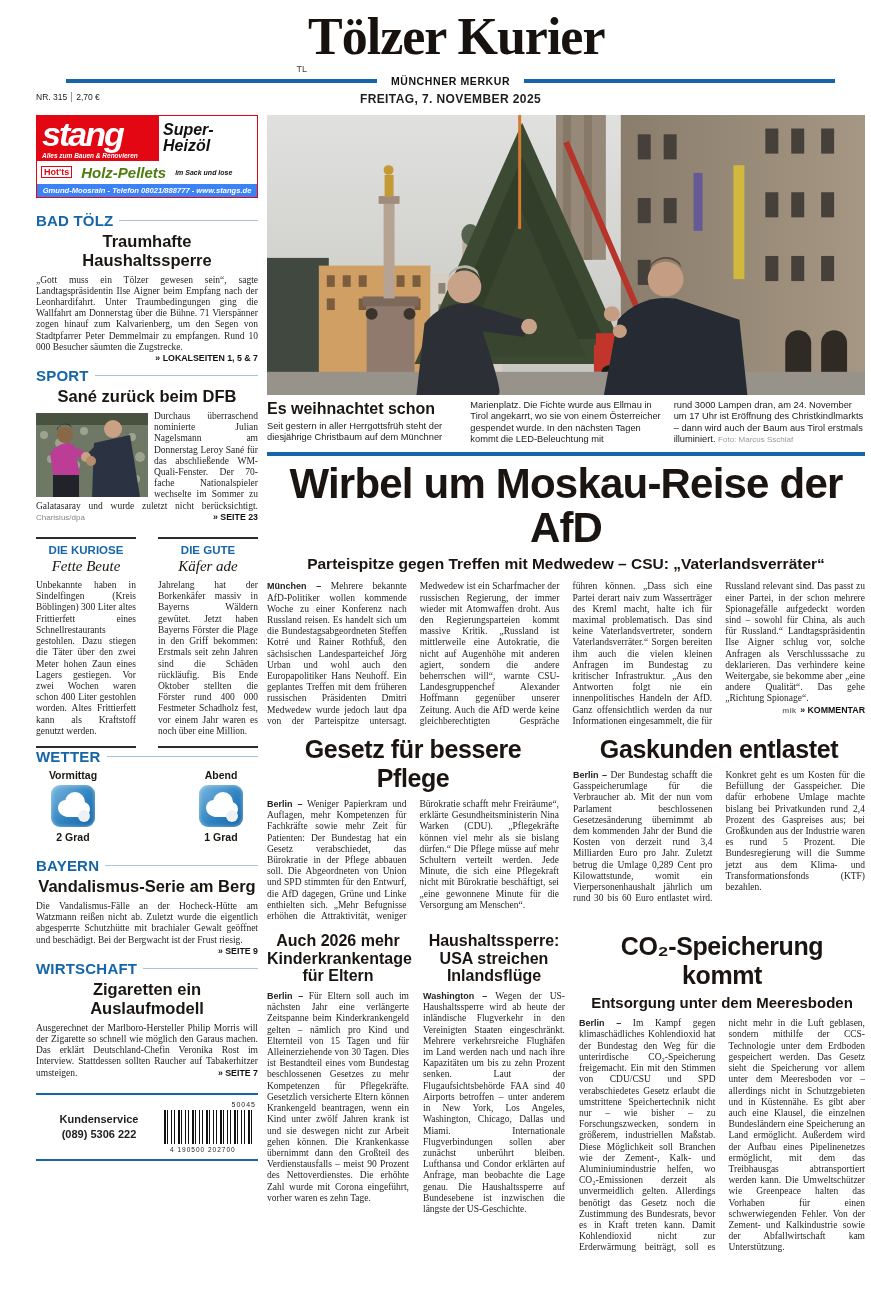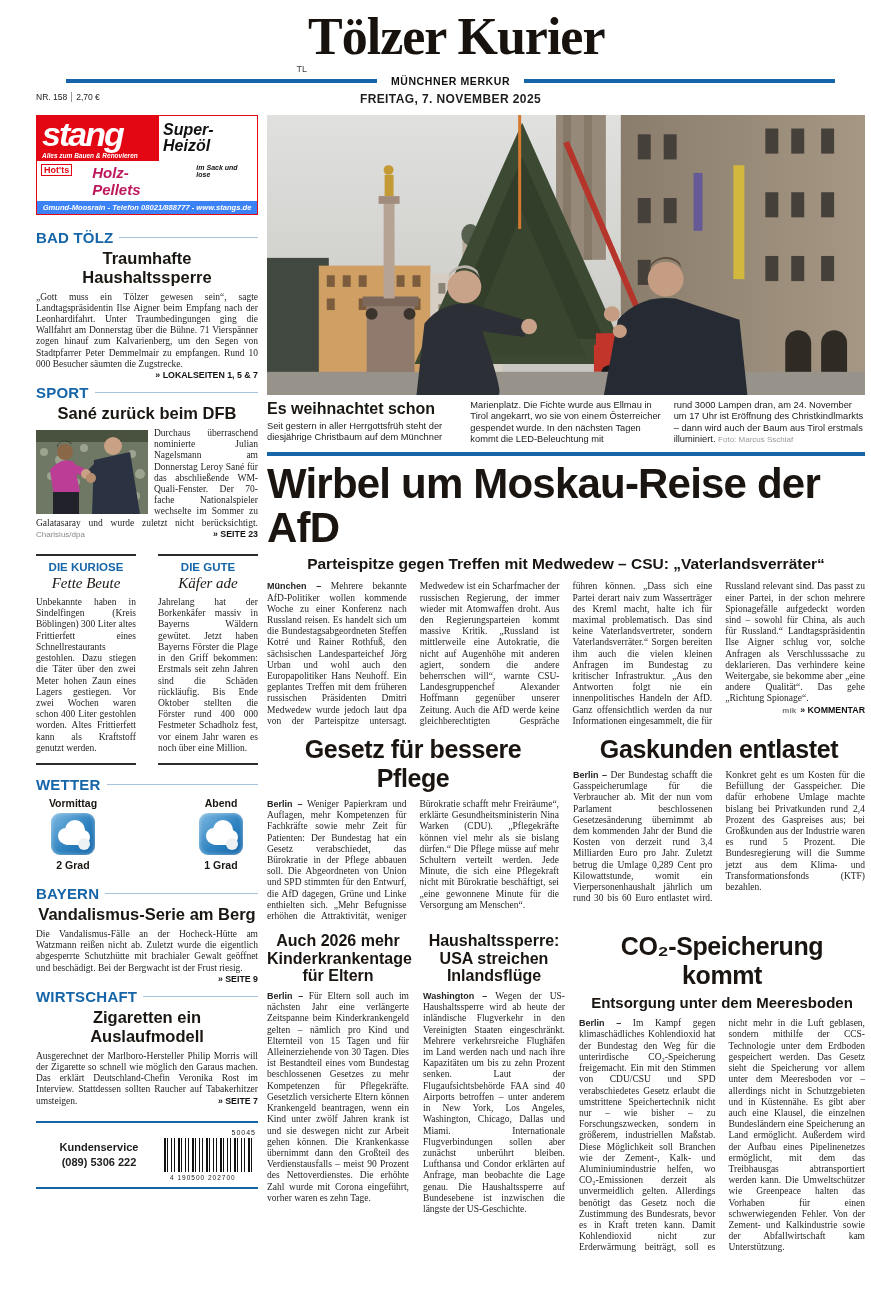--- a/index.html
+++ b/index.html
@@ -35,32 +35,32 @@
 .sb-head{font-family:"Liberation Sans",sans-serif;font-weight:bold;font-size:16.5px;text-align:center;color:#1a1611;margin:2px 0 5px}
 .sb-sec{margin-bottom:14px}
 
 
 .ad{border:1px solid #e30613;margin-bottom:14px;background:#fff}
 .ad-top{display:flex}
 .ad-logo{background:#e30613;color:#fff;width:122px;padding:3px 5px 2px;display:flex;flex-direction:column;justify-content:flex-end}
 .ad-logo-text{font-family:"Liberation Sans",sans-serif;font-weight:bold;font-style:italic;font-size:34px;line-height:.9;letter-spacing:-2px}
 .ad-tag{font-family:"Liberation Sans",sans-serif;font-weight:bold;font-style:italic;font-size:6.5px;margin-top:2px}
 .ad-p1{flex:1;font-family:"Liberation Sans",sans-serif;font-weight:bold;font-style:italic;font-size:16px;line-height:1;padding:6px 4px;color:#111}
-.ad-mid{display:flex;align-items:flex-start;gap:20px;padding:3px 4px}
+.ad-mid{display:flex;align-items:center;gap:9px;padding:3px 4px}
 .ad-hot{border:1.5px solid #e30613;color:#e30613;font-family:"Liberation Sans",sans-serif;font-weight:bold;font-size:9px;padding:0 2px}
-.ad-p2{font-family:"Liberation Sans",sans-serif;font-weight:bold;font-style:italic;font-size:15px;color:#be185d}
+.ad-p2{font-family:"Liberation Sans",sans-serif;font-weight:bold;font-style:italic;font-size:15px;color:#4d7c0f}
 .ad-p2note{font-family:"Liberation Sans",sans-serif;font-weight:bold;font-style:italic;font-size:7px;color:#111}
 .ad-footer{background:#3b82f6;color:#fff;font-family:"Liberation Sans",sans-serif;font-weight:bold;font-style:italic;font-size:7.6px;padding:2px 3px;text-align:center}
 
 
 .sport-photo{float:left;width:112px;height:84px;margin:2px 6px 1px 0;display:block}
 .sport-photo svg{display:block;width:100%;height:100%}
 
 
-.duo{display:flex;gap:22px;margin-bottom:11px}
+.duo{display:flex;gap:22px;margin-bottom:0}
 .duo-col{flex:1;border-top:2px solid #2b2b2b;border-bottom:2px solid #2b2b2b;padding:5px 0 9px}
 .duo-label{font-family:"Liberation Sans",sans-serif;font-weight:bold;font-size:11.5px;color:#1565a8;text-align:center}
 .duo-title{font-style:italic;font-size:15px;text-align:center;margin:2px 0 5px;color:#1a1611}
 
 
 .wx-row{display:flex;justify-content:space-between;padding:0 6px;margin-top:4px}
 .wx-item{width:62px;text-align:center}
 .wx-label,.wx-temp{font-family:"Liberation Sans",sans-serif;font-weight:bold;font-size:10.5px;color:#1a1611}
 .wicon{width:44px;height:42px;margin:4px auto;border-radius:9px;background:linear-gradient(135deg,#7db9e2 0%,#2f83c0 55%,#1565a8 100%);box-shadow:inset 0 0 4px rgba(255,255,255,.5)}
 .wicon svg{display:block;width:100%;height:100%}
@@ -75,21 +75,21 @@
 
 
 .photo-wrap{width:100%;height:280px;background:#cfcfcb}
 .photo-wrap svg{display:block;width:100%;height:100%}
 .caption{display:flex;gap:12px;margin-top:5px}
 .cap-col{flex:1;min-width:0}
 .cap-title{font-family:"Liberation Sans",sans-serif;font-weight:bold;font-size:16px;color:#1a1611;margin-bottom:3px}
 .cap-text{font-family:"Liberation Sans",sans-serif;font-size:9.3px;line-height:11.3px;color:#222}
 .cap-credit{font-family:"Liberation Sans",sans-serif;font-size:8px;color:#999}
 .blue-rule{height:4px;background:#1565a8;margin:7px 0 6px}
-.lead-head{font-family:"Liberation Sans",sans-serif;font-weight:bold;font-size:42px;letter-spacing:-.8px;text-align:left;color:#1a1511;line-height:1.05}
+.lead-head{font-family:"Liberation Sans",sans-serif;font-weight:bold;font-size:42px;letter-spacing:-.8px;text-align:center;color:#1a1511;line-height:1.05}
 .lead-sub{font-family:"Liberation Sans",sans-serif;font-weight:bold;font-size:15.5px;text-align:center;color:#1a1511;margin:5px 0 8px}
 .cols4{column-count:4;column-gap:13px;margin-bottom:8px}
 .cols2{column-count:2;column-gap:13px}
 .row2{display:flex;gap:14px;margin-bottom:10px}
 .art-half{flex:1;min-width:0}
 .art-head{font-family:"Liberation Sans",sans-serif;font-weight:bold;font-size:25px;letter-spacing:-.4px;text-align:center;color:#1a1511;margin-bottom:6px}
 .art-subhead{font-family:"Liberation Sans",sans-serif;font-weight:bold;font-size:15px;text-align:center;color:#1a1511;margin:-2px 0 7px}
 .row3{display:flex;gap:14px}
 .art-third{width:142px;flex:0 0 142px}
 .art-wide{flex:1;min-width:0}
@@ -104,21 +104,21 @@
     <div class="mast">
       <span class="mast-pre">TL</span><span class="mast-title">Tölzer Kurier</span>
     </div>
     <div class="brandrow">
       <span class="bar"></span>
       <span class="brand">MÜNCHNER MERKUR</span>
       <span class="bar"></span>
     </div>
     <div class="daterow">
       <span class="issue">
-        <span>NR. 158</span>
+        <span>NR. 315</span>
         <span class="issue-sep"></span>
         <span>2,70 €</span>
       </span>
       <span class="date">FREITAG, 7. NOVEMBER 2025</span>
     </div>
   </header>
 
   <div class="cols">
 
     <aside class="sidebar">

